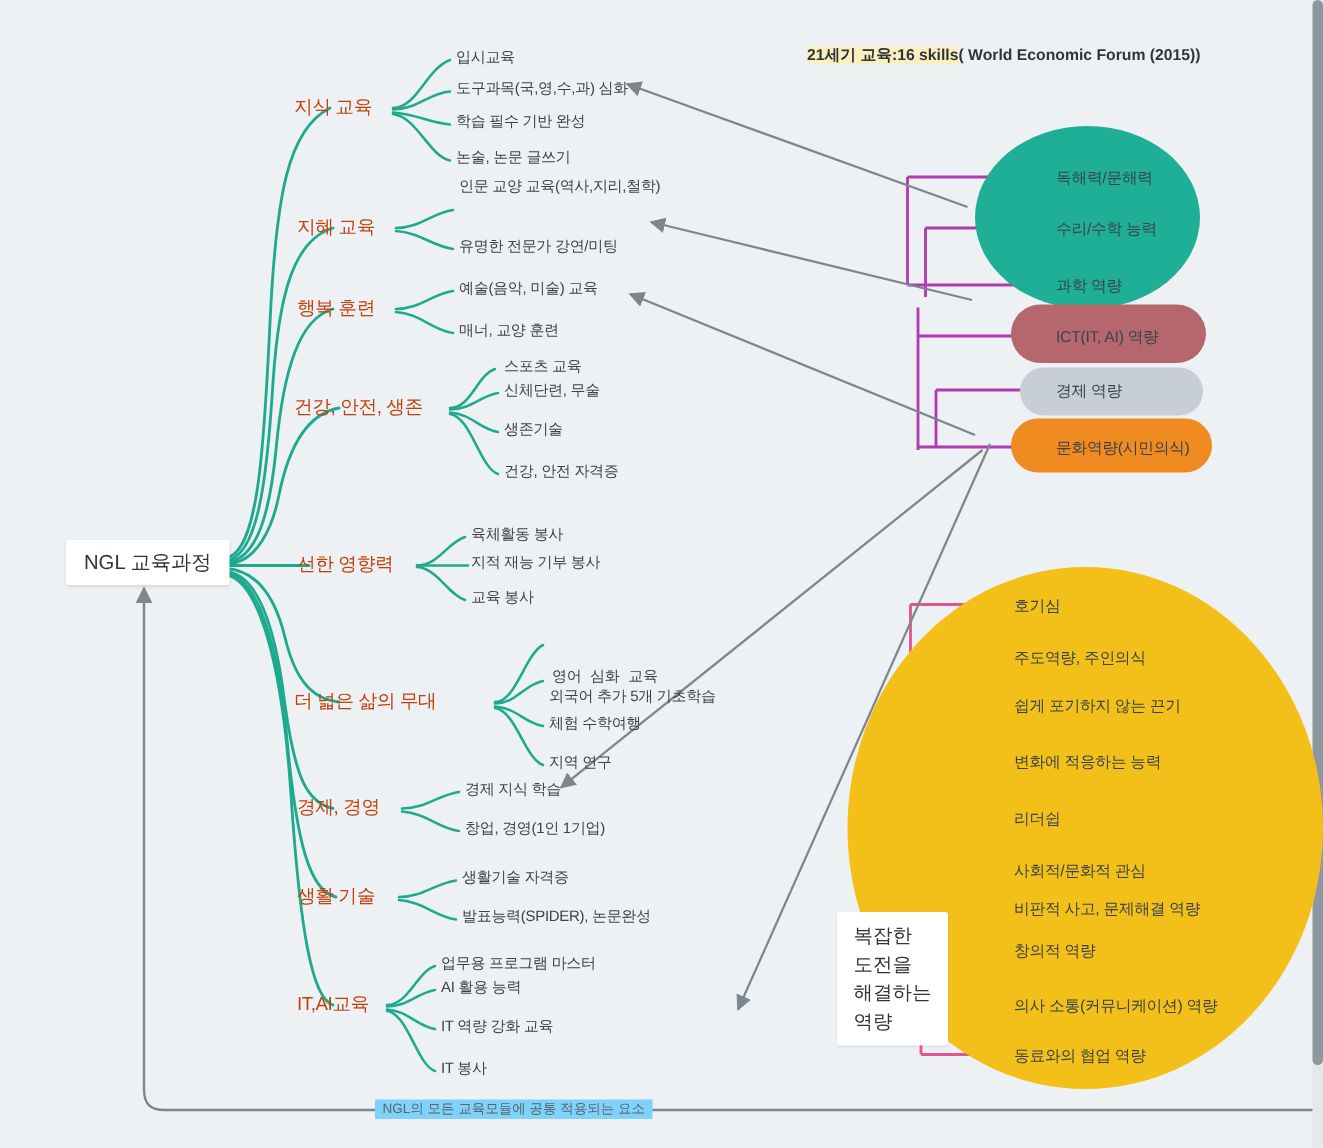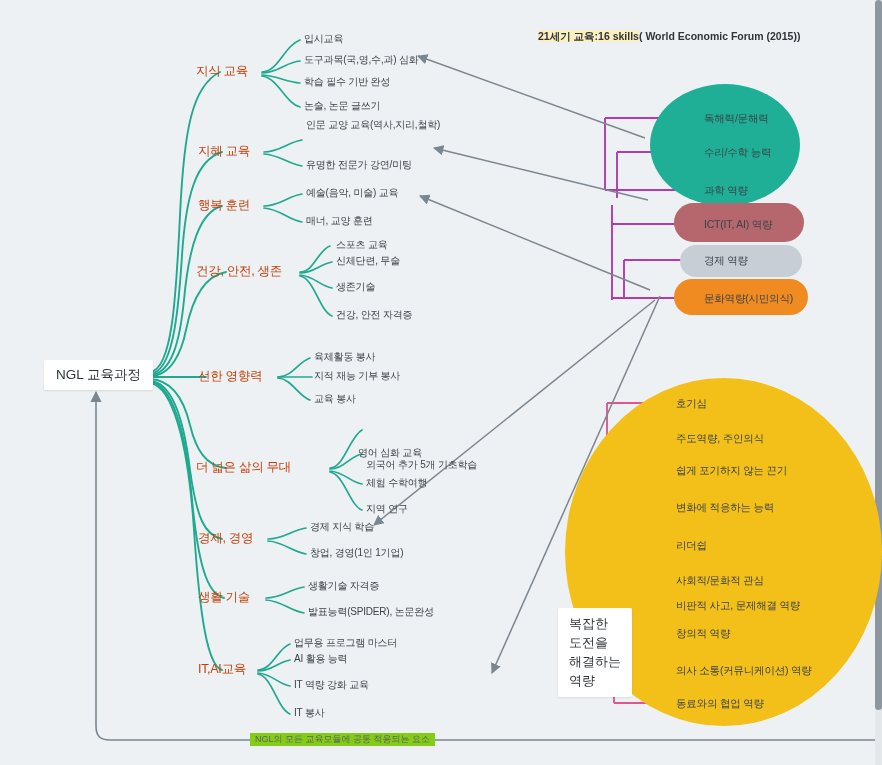--- a/index.html
+++ b/index.html
@@ -39,21 +39,21 @@
 
   .title{position:absolute;font-size:10.5px;color:#2f3539;white-space:nowrap;z-index:7;}
   .title .hl{background:#fbefc0;font-weight:bold;}
   .title .hl2{font-weight:bold;}
 
   .pill{position:absolute;border-radius:22px;z-index:2;}
   .ellipse{position:absolute;border-radius:50%;z-index:1;}
 
   .footer{
     position:absolute;font-size:9px;color:#5b646b;white-space:nowrap;
-    background:#84cc16;padding:0 5px;z-index:4;
+    background:#7dd3fc;padding:0 5px;z-index:4;
   }
   .scrollbar{
     position:absolute;right:0;top:0;width:7px;height:765px;background:#e4e8eb;
   }
   .scrollthumb{
     position:absolute;right:0;top:0;width:7px;height:710px;background:#8d979f;border-radius:4px;
   }
 </style>
 </head>
 <body>
@@ -220,21 +220,21 @@
   <div class="txt leaf" style="left:336px;top:239px;">스포츠 교육</div>
   <div class="txt leaf" style="left:336px;top:255px;">신체단련, 무술</div>
   <div class="txt leaf" style="left:336px;top:281px;">생존기술</div>
   <div class="txt leaf" style="left:336px;top:309px;">건강, 안전 자격증</div>
 
   <div class="txt leaf" style="left:314px;top:351px;">육체활동 봉사</div>
   <div class="txt leaf" style="left:314px;top:370px;">지적 재능 기부 봉사</div>
   <div class="txt leaf" style="left:314px;top:393px;">교육 봉사</div>
 
   <div class="txt leaf" style="left:366px;top:423px;margin-top:36px;">외국어 추가 5개 기초학습</div>
-  <div class="txt leaf" style="left:358px;top:447px;">영어 심화 교육</div>
+  <div class="txt leaf" style="left:368px;top:447px;font-family:Liberation Mono, monospace;">영어 심화 교육</div>
   <div class="txt leaf" style="left:366px;top:477px;">체험 수학여행</div>
   <div class="txt leaf" style="left:366px;top:503px;">지역 연구</div>
 
   <div class="txt leaf" style="left:310px;top:521px;">경제 지식 학습</div>
   <div class="txt leaf" style="left:310px;top:547px;">창업, 경영(1인 1기업)</div>
 
   <div class="txt leaf" style="left:308px;top:580px;">생활기술 자격증</div>
   <div class="txt leaf" style="left:308px;top:606px;">발표능력(SPIDER), 논문완성</div>
 
   <div class="txt leaf" style="left:294px;top:637px;">업무용 프로그램 마스터</div>

